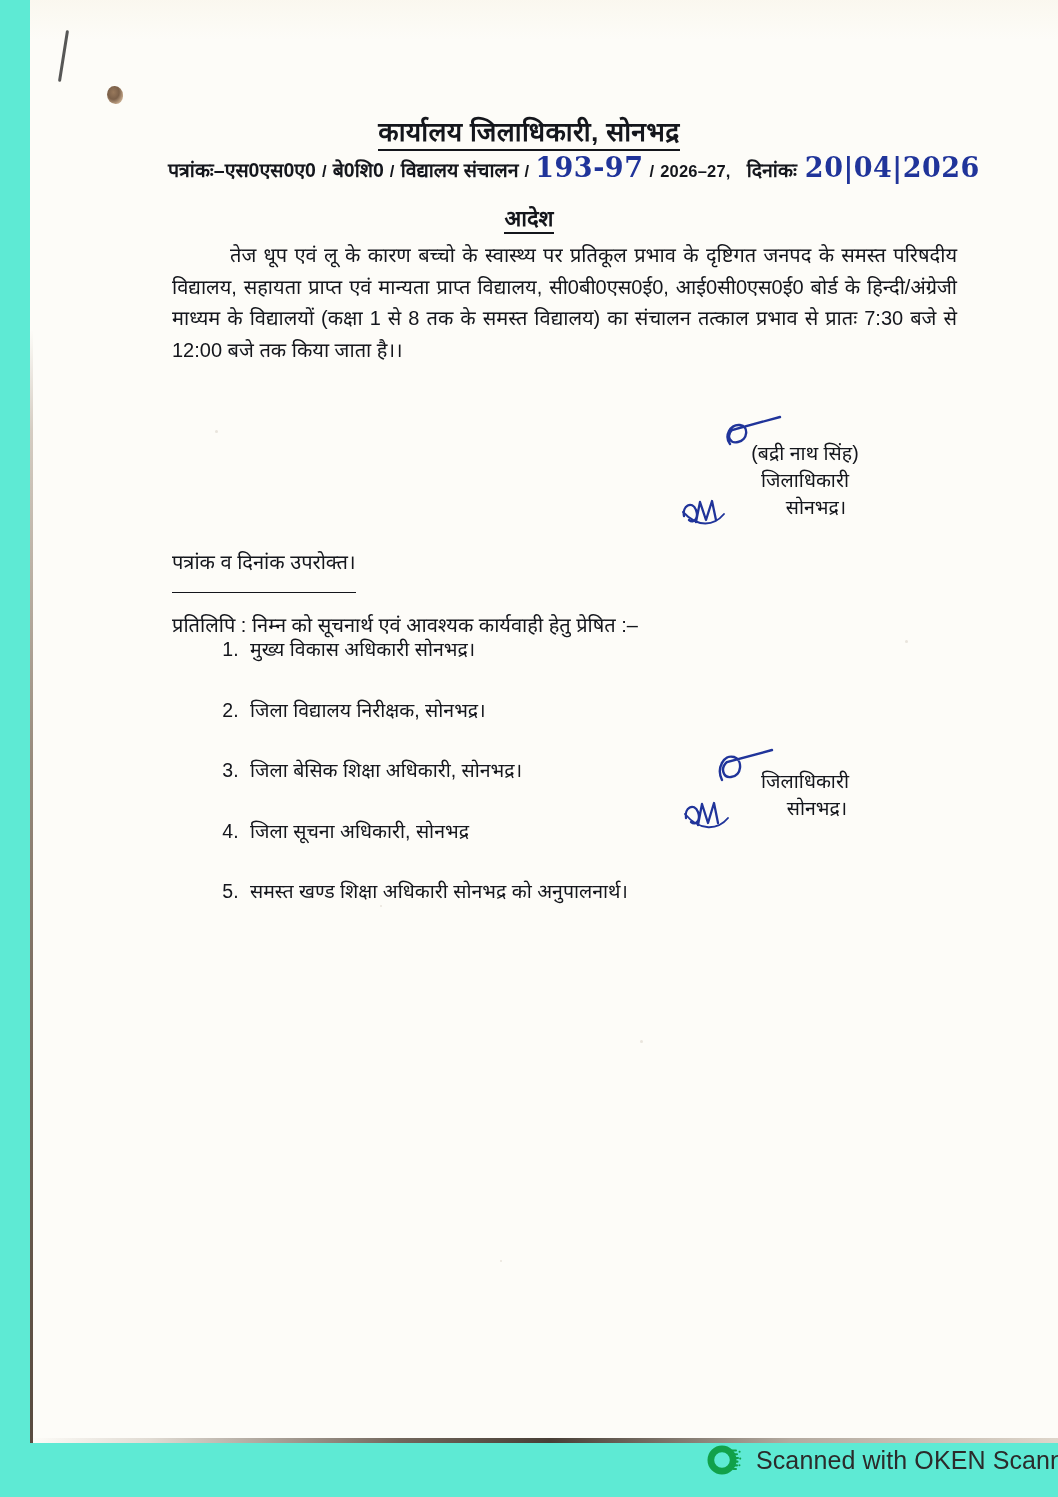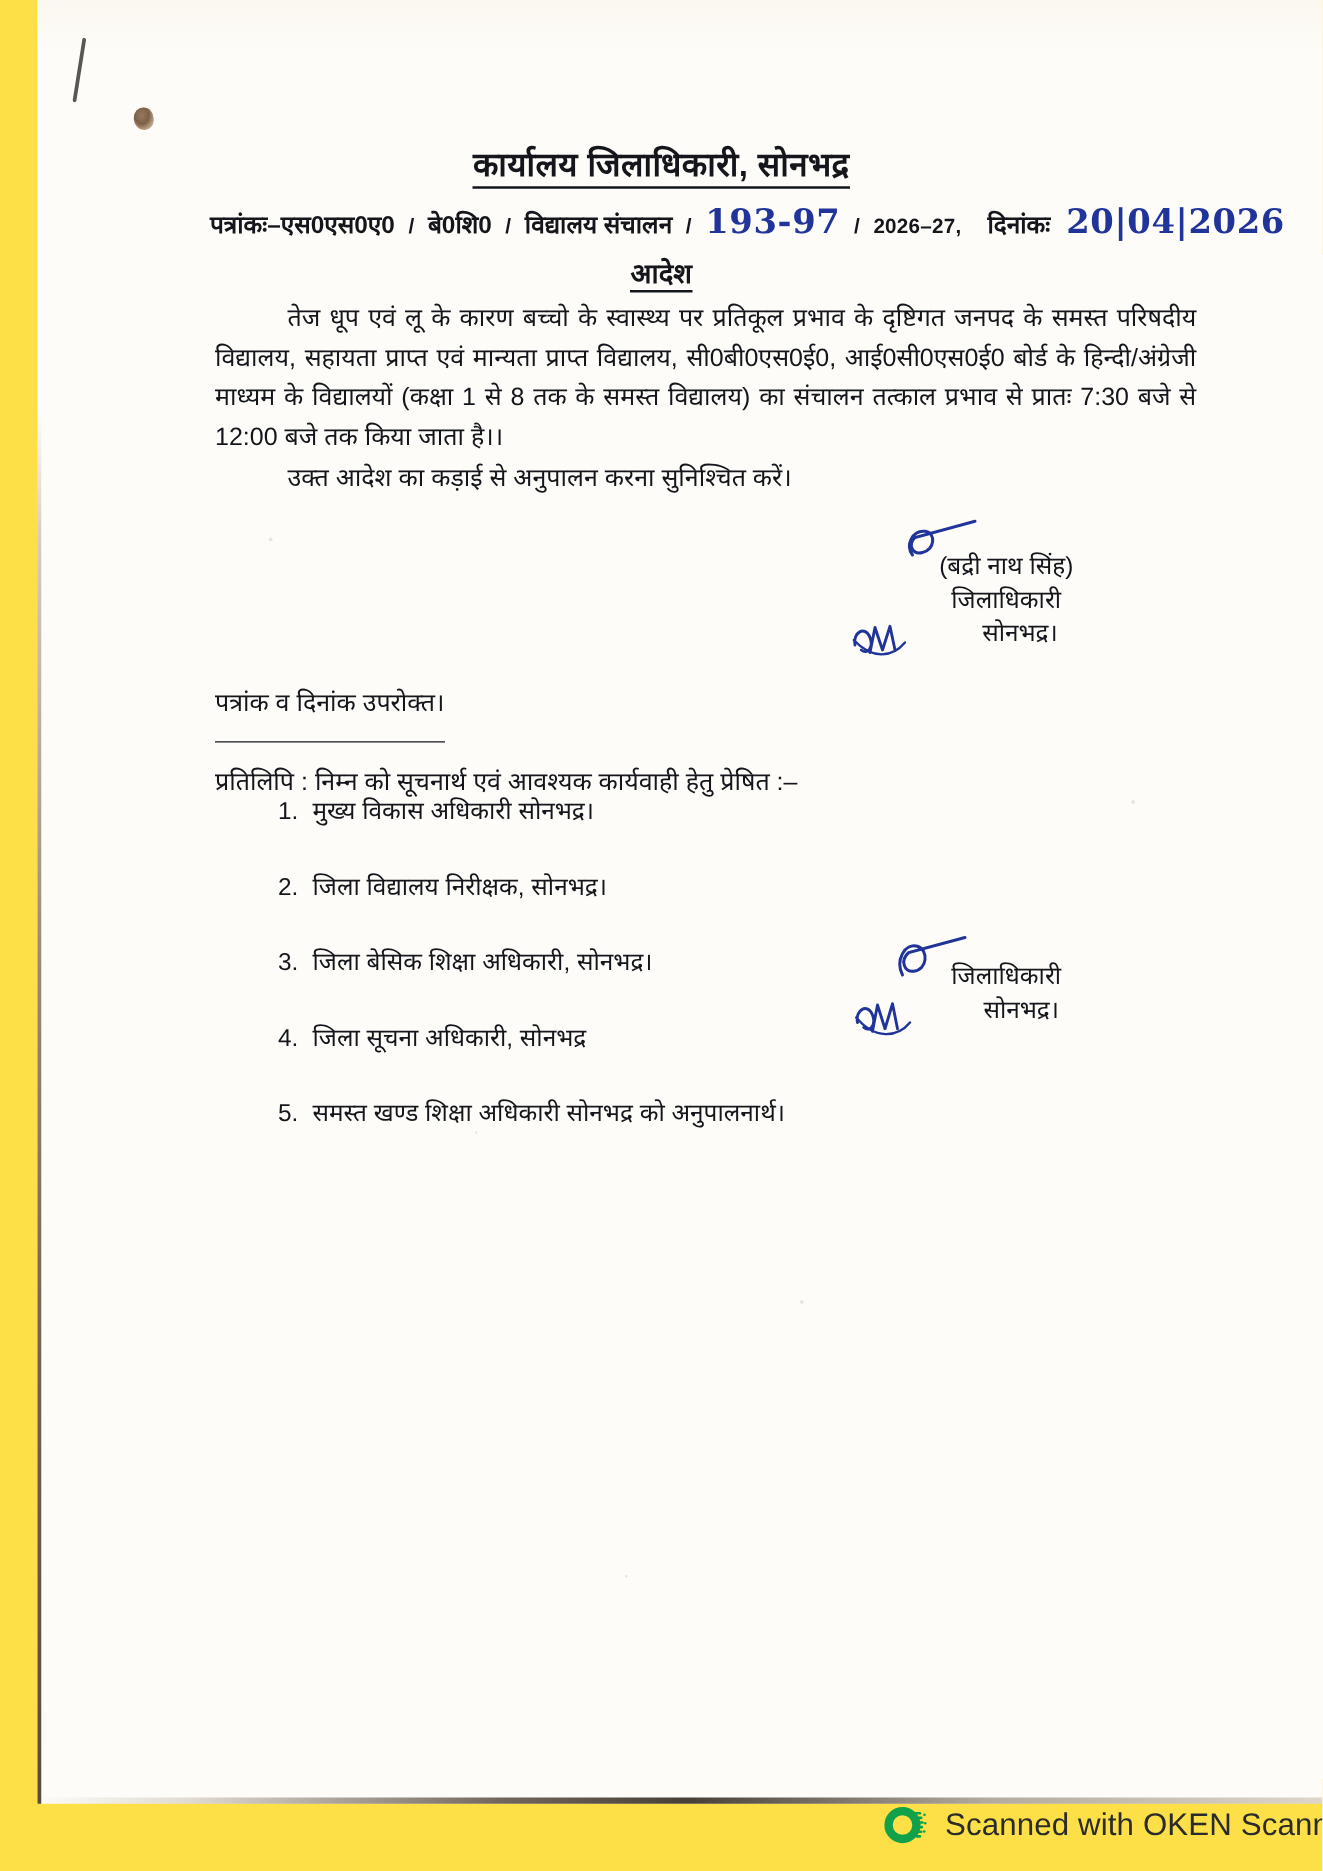--- a/index.html
+++ b/index.html
@@ -11,21 +11,21 @@
   body {
     font-family: "Liberation Sans", sans-serif;
   }
 
   
   .scan-page {
     position: relative;
     width: 1058px;
     height: 1497px;
     margin: 0 auto;
-    background: #fde047;
+    background: #5eead4;
     overflow: hidden;
   }
 
   
   .paper {
     position: absolute;
     left: 30px;
     top: 0;
     width: 1028px;
     height: 1443px;
@@ -115,29 +115,28 @@
     font-weight: 700;
     letter-spacing: .3px;
   }
   .title span.u {
     border-bottom: 2px solid #14161c;
     padding-bottom: 2px;
   }
 
   .refline {
     position: absolute;
-    top: 162px;
+    top: 152px;
     left: 168px;
     width: 860px;
     font-size: 19.5px;
     font-weight: 700;
     white-space: nowrap;
     display: flex;
     align-items: baseline;
-    justify-content: space-between;
   }
   .refline .small {
     font-size: 16.5px;
     font-weight: 700;
     letter-spacing: .2px;
   }
   .hand {
     font-family: "DejaVu Serif", serif;
     color: #20349a;
     font-size: 25px;
@@ -278,21 +277,20 @@
       <span style="margin-left:16px;font-family:Liberation Mono, monospace;">दिनांकः</span>
       <span class="hand big" style="margin-left:8px;">20|04|2026</span>
     </div>
 
     <div class="order-head">
       <span class="u">आदेश</span>
     </div>
 
     <div class="body-para p1">तेज धूप एवं लू के कारण बच्चो के स्वास्थ्य पर प्रतिकूल प्रभाव के दृष्टिगत जनपद के समस्त परिषदीय विद्यालय, सहायता प्राप्त एवं मान्यता प्राप्त विद्यालय, सी0बी0एस0ई0, आई0सी0एस0ई0 बोर्ड के हिन्दी/अंग्रेजी माध्यम के विद्यालयों (कक्षा 1 से 8 तक के समस्त विद्यालय) का संचालन तत्काल प्रभाव से प्रातः 7:30 बजे से 12:00 बजे तक किया जाता है।।</div>
 
-    <div class="body-para p2">उक्त आदेश का कड़ाई से अनुपालन करना सुनिश्चित करें।</div>
 
     <div class="sig-block sig1">
       <div class="nm">(बद्री नाथ सिंह)</div>
       <div>जिलाधिकारी</div>
       <div style="padding-left:22px;">सोनभद्र।</div>
     </div>
 
     <svg class="ink" style="left:718px;top:414px;" width="120" height="42" viewBox="0 0 120 42">
       <path d="M12 30 C6 22, 12 10, 22 11 C31 12, 30 26, 20 28 C12 30, 8 22, 14 16 L62 3" fill="none" stroke="#20349a" stroke-width="2.4" stroke-linecap="round"></path>
     </svg>

